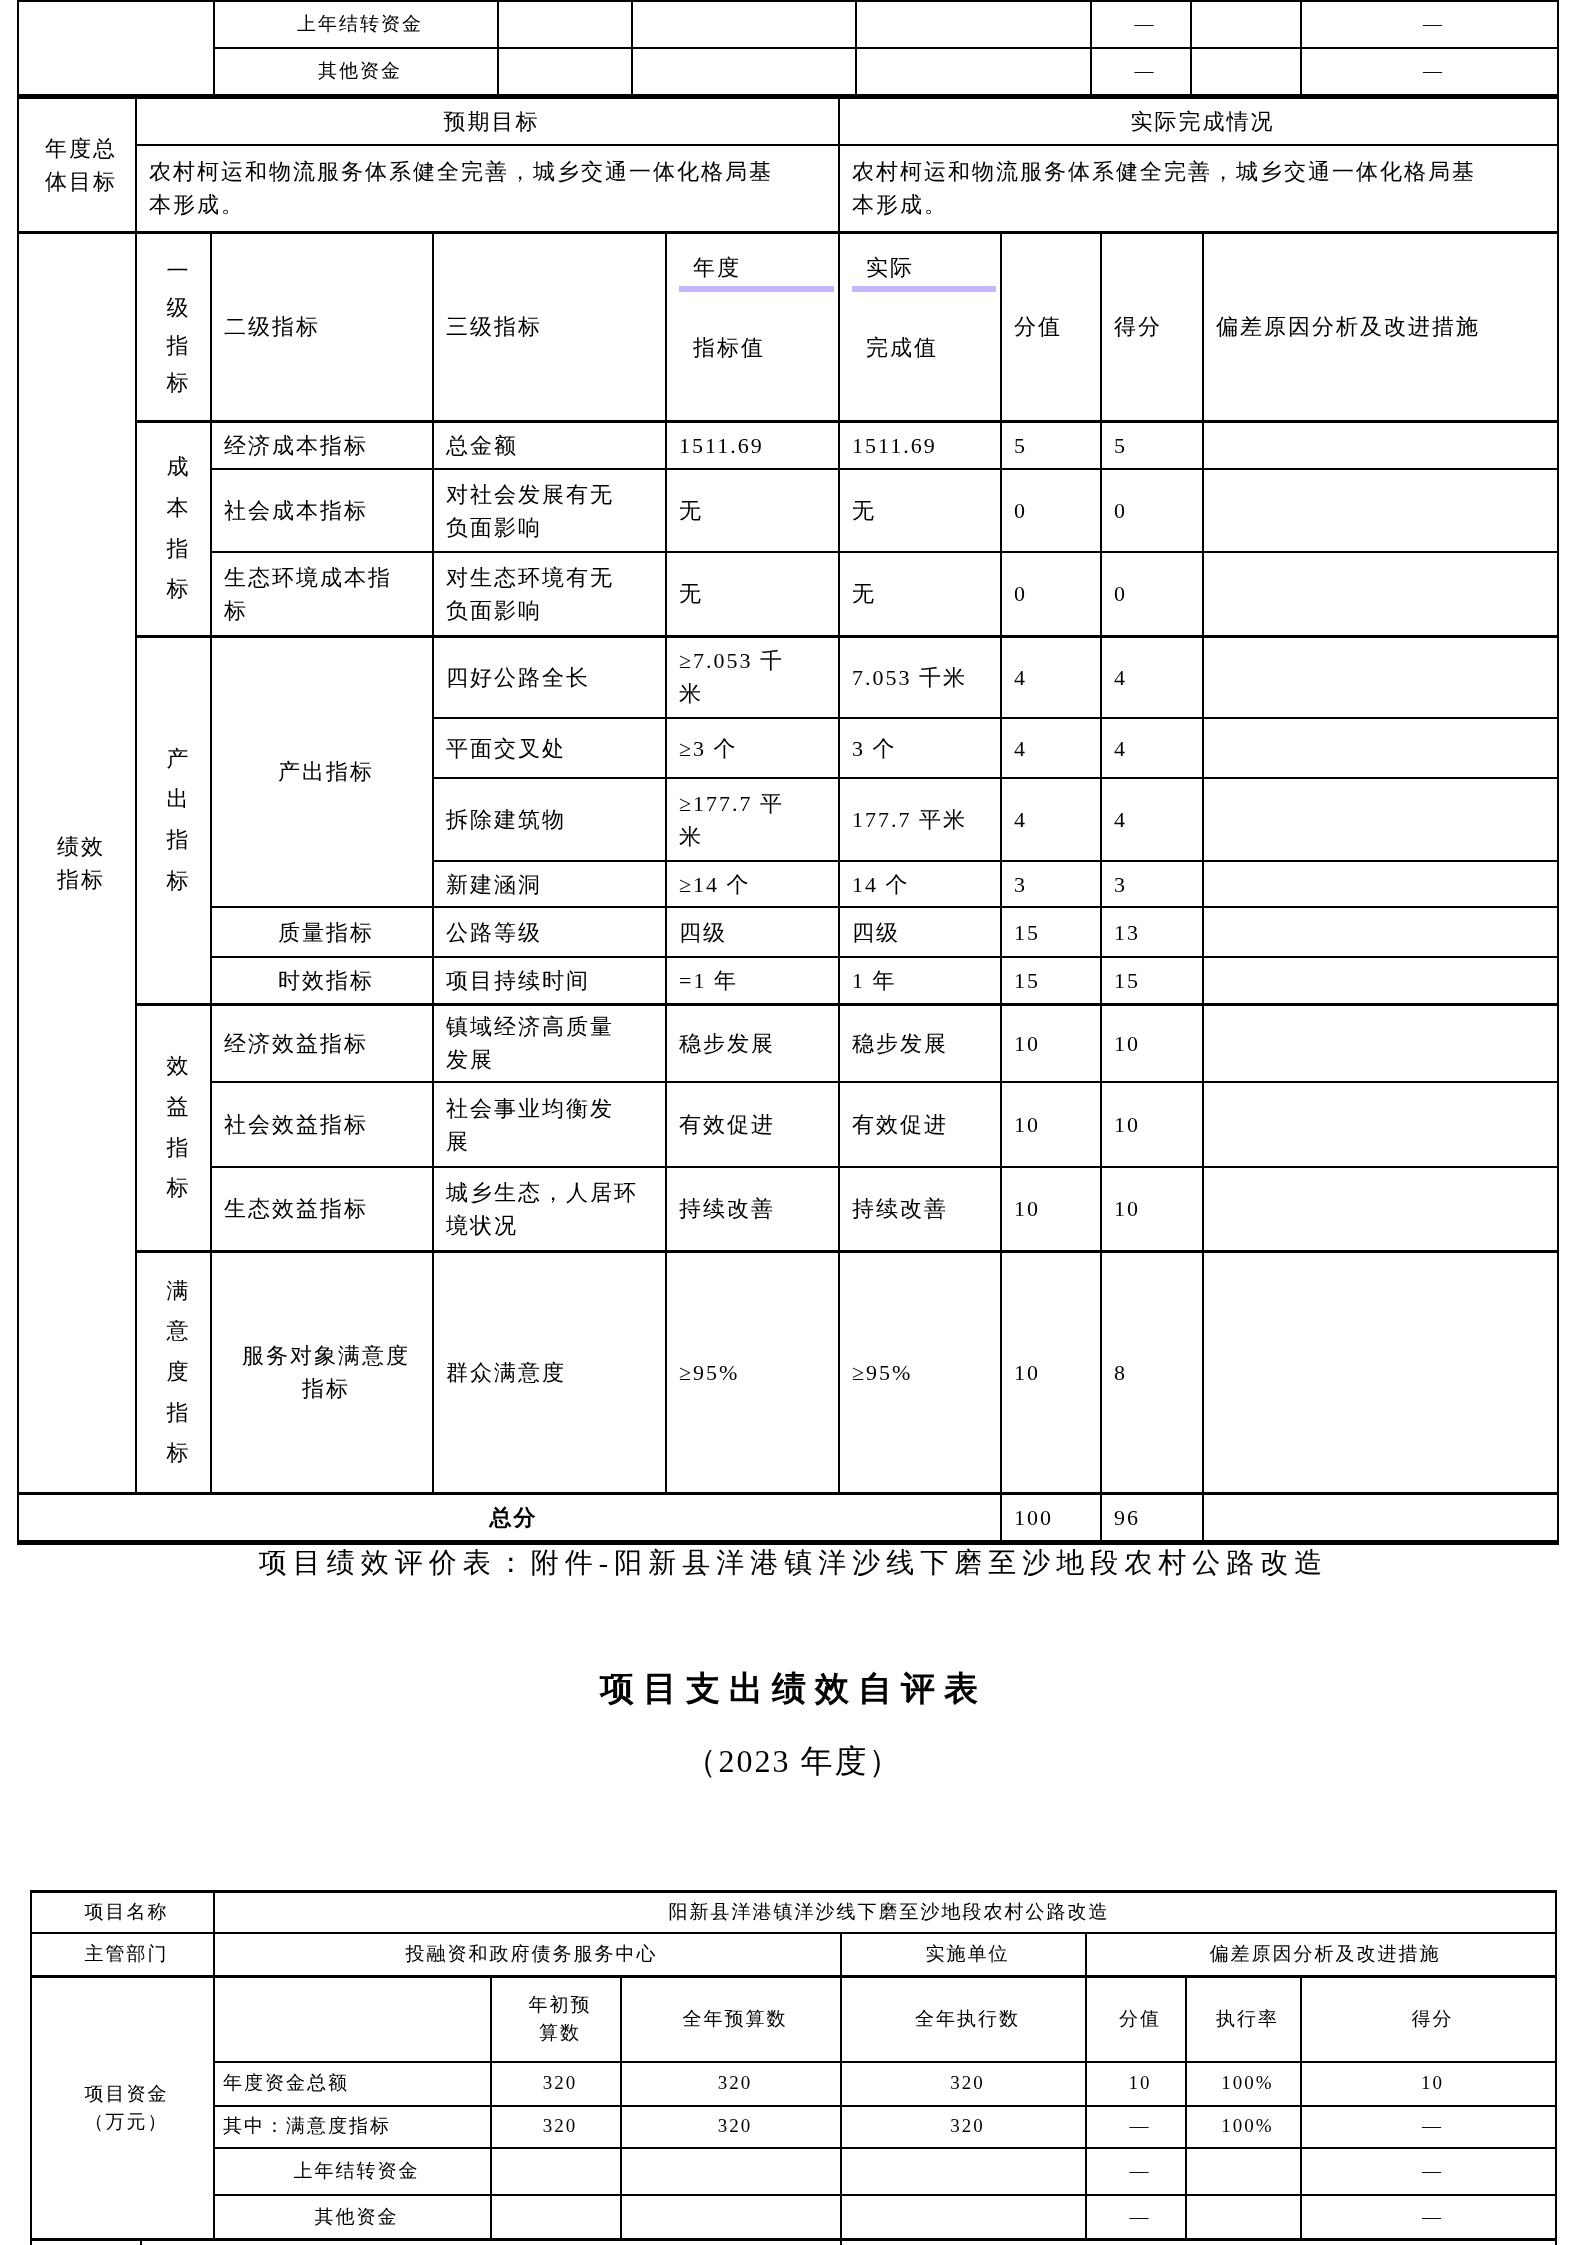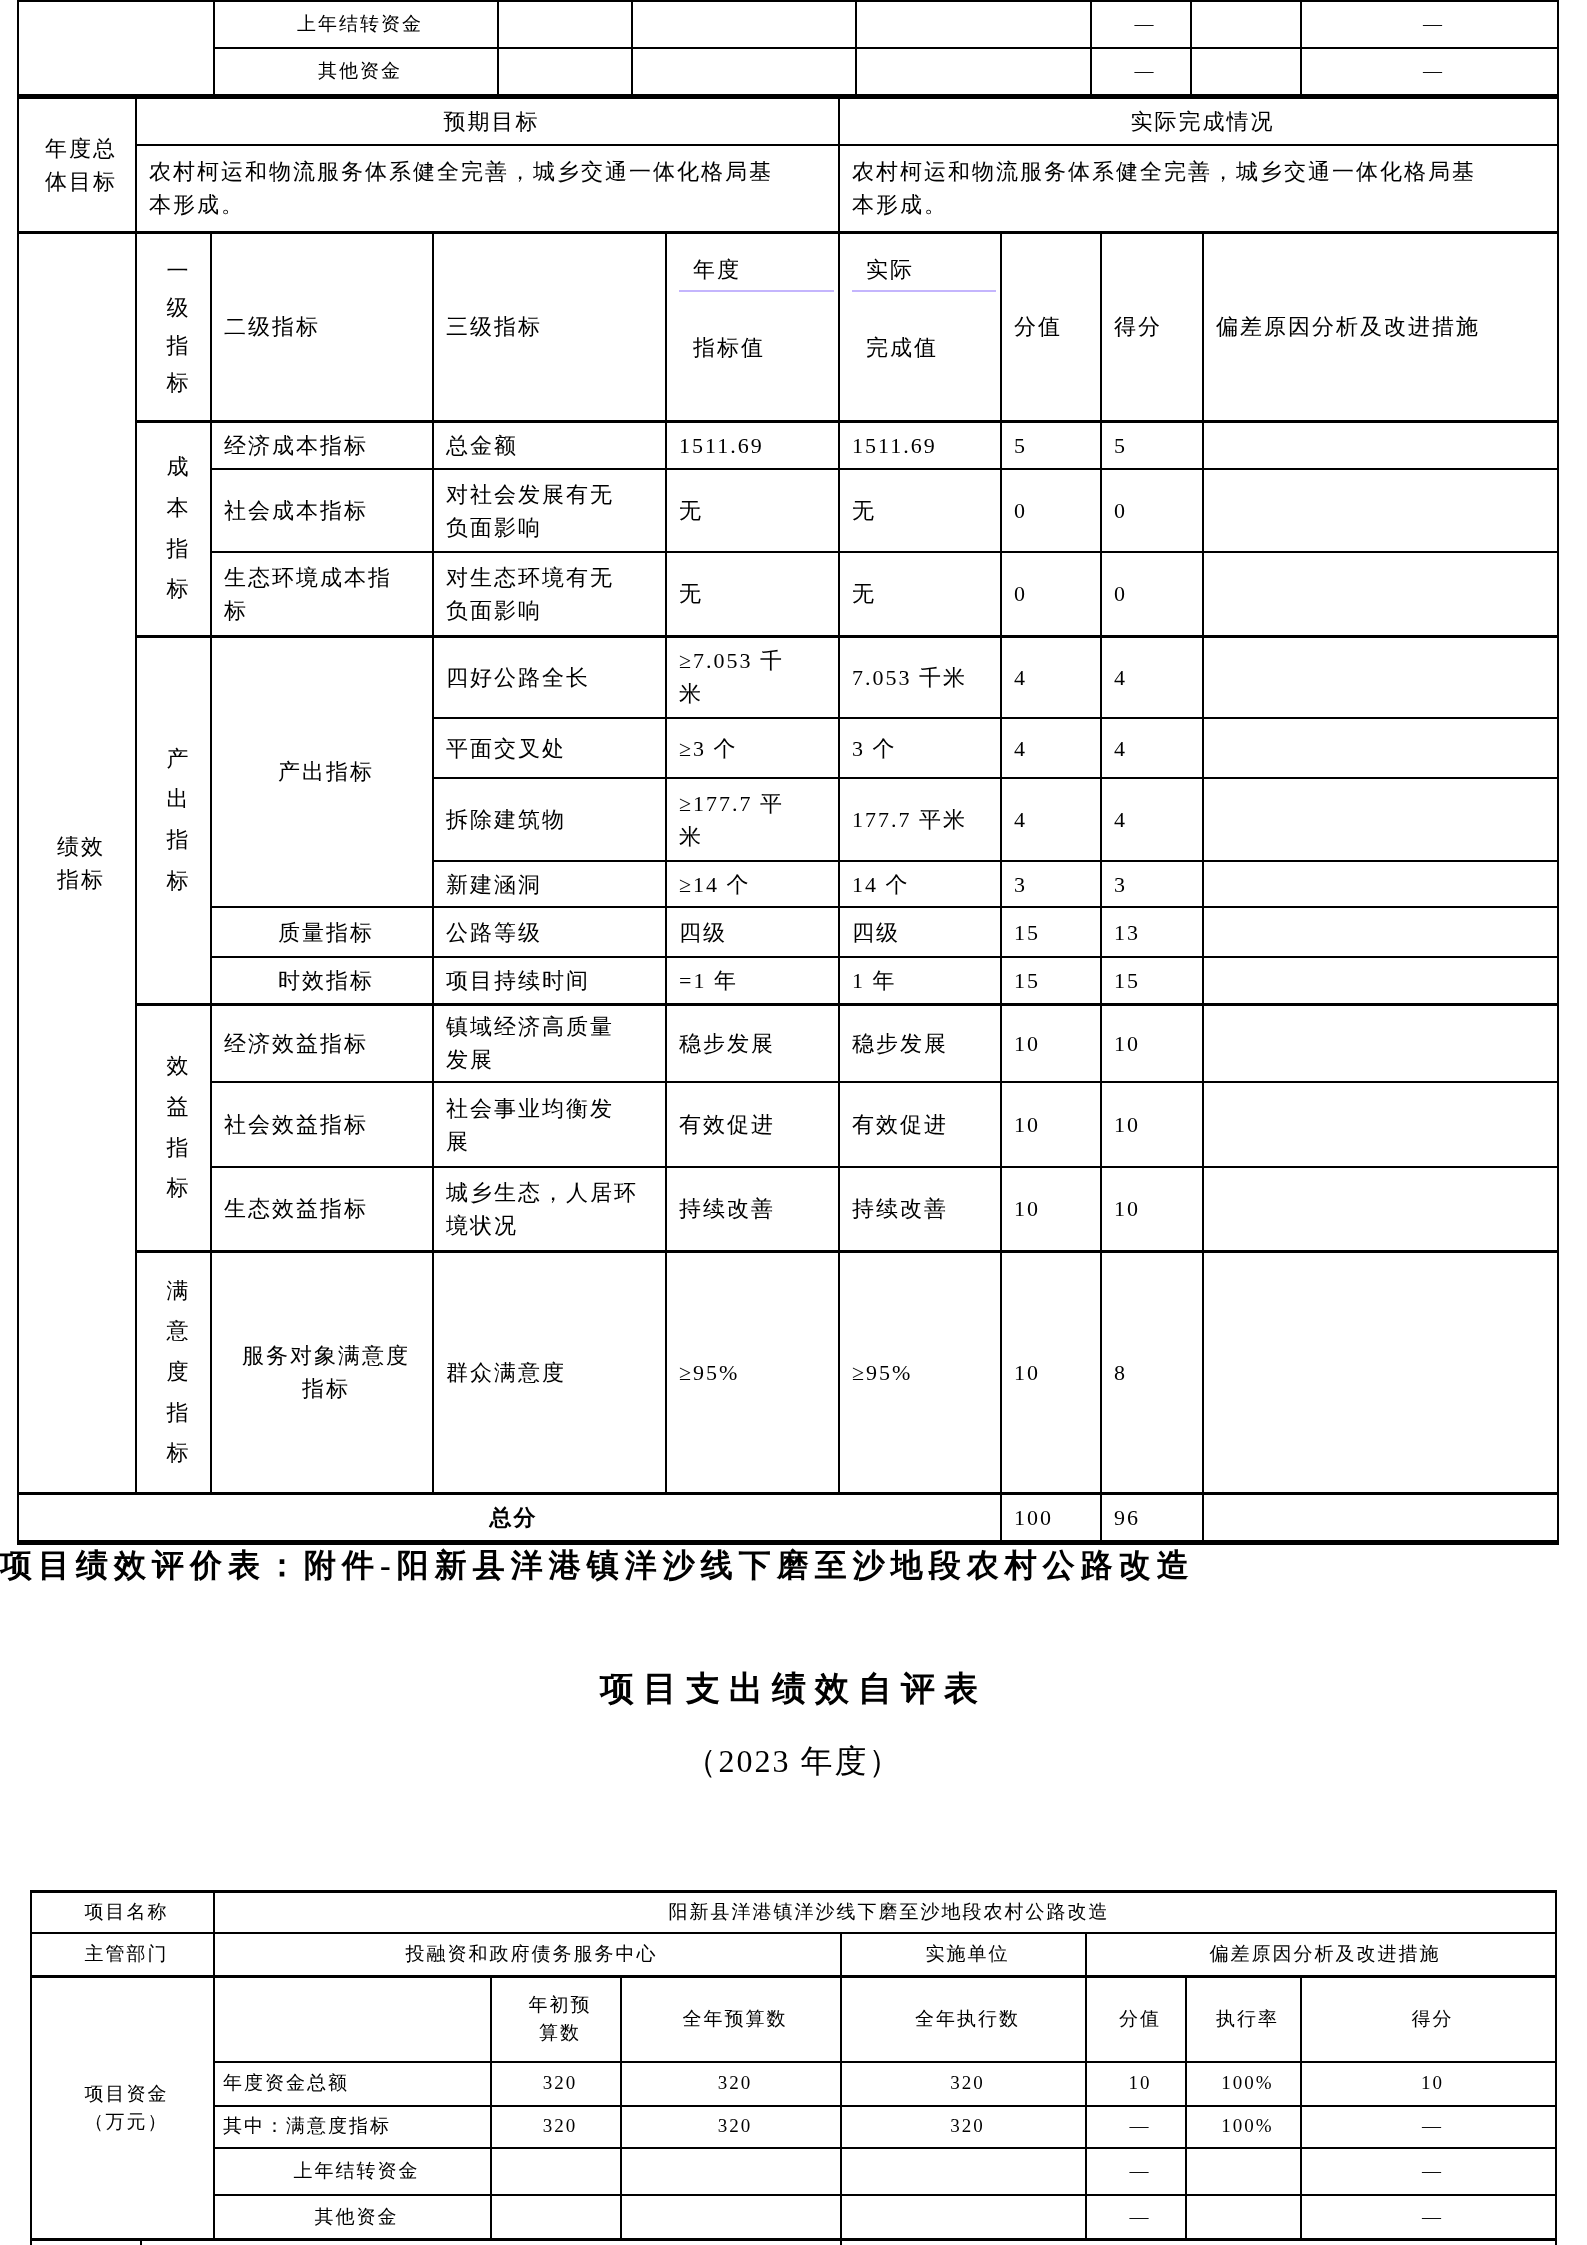--- a/index.html
+++ b/index.html
@@ -10,28 +10,28 @@
         padding:2px 4px 2px 12px;overflow:hidden;letter-spacing:2px;}
   table.t2 td{font-size:19px;}
   td.c{text-align:center;padding:2px 4px;}
   td.l3pad{padding-left:16px;}
   .pre{white-space:pre;}
   .sp{white-space:pre;letter-spacing:5px;}
   .goal{white-space:pre;letter-spacing:3px;line-height:2.0;padding-left:10px;font-size:22px;}
   .v1{width:1.15em;margin:16px auto;line-height:1.85;text-align:center;word-break:break-all;letter-spacing:0;}
   .v1h{line-height:1.7;}
   td.hsplit{padding:0;}
-  .hsplit .tp{height:42px;border-bottom:2px solid #c4b5fd;display:flex;align-items:center;padding-left:14px;box-sizing:border-box;}
+  .hsplit .tp{height:42px;border-bottom:6px solid #c4b5fd;display:flex;align-items:center;padding-left:14px;box-sizing:border-box;}
   .hsplit .bt{height:112px;display:flex;align-items:center;padding-left:14px;box-sizing:border-box;}
   tr.tt > td{border-top:3px solid #000;}
   tr.bend > td{border-bottom:5px solid #000;}
   tr.bend2 > td{border-bottom:3px solid #000;}
   td.bold{font-weight:bold;}
-  .title1{position:absolute;top:1544px;left:0;width:100%;
-          font-size:32px;font-weight:bold;letter-spacing:6px;}
+  .title1{position:absolute;top:1544px;left:0;width:100%;text-align:center;
+          font-size:28px;font-weight:normal;letter-spacing:6px;}
   .title2{position:absolute;top:1666px;left:0;width:100%;text-align:center;
           font-size:34px;font-weight:bold;letter-spacing:9px;}
   .yearline{position:absolute;top:1740px;left:0;width:100%;text-align:center;
           font-size:32px;letter-spacing:2px;}
 </style>
 </head>
 <body>
 
 <div class="page">
 

